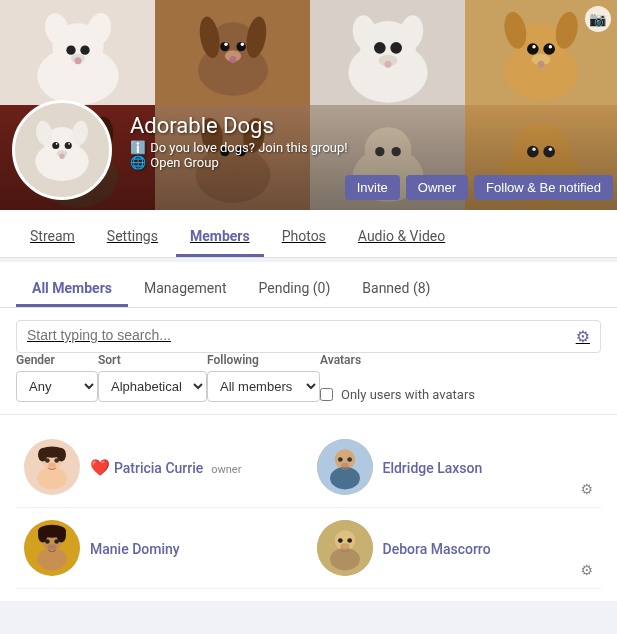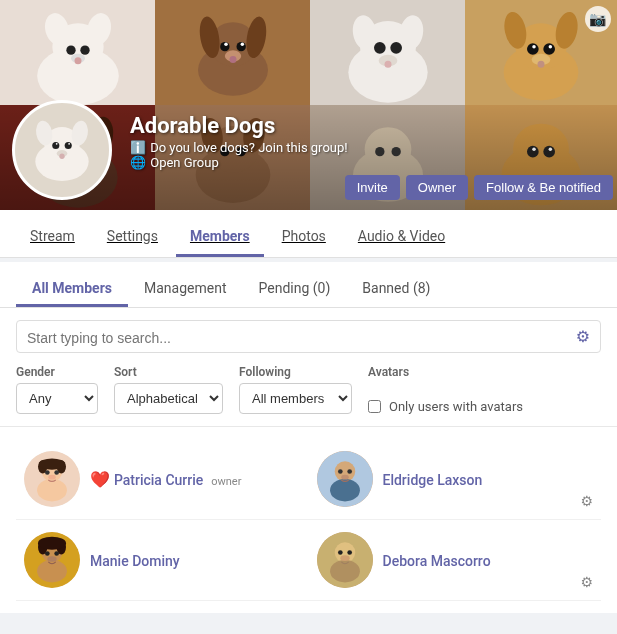--- a/index.html
+++ b/index.html
@@ -42,21 +42,21 @@
     
     .group-info-overlay {
       position: absolute;
       bottom: 0; left: 0; right: 0;
       padding: 8px 12px 40px 130px;
       background: linear-gradient(transparent, rgba(0,0,0,0.3));
     }
     .group-name {
       color: #fff;
       font-size: 22px;
-      font-weight: bold;
+      font-weight: normal;
       text-shadow: 1px 1px 3px rgba(0,0,0,0.6);
     }
     .group-desc {
       color: #fff;
       font-size: 13px;
       text-shadow: 1px 1px 2px rgba(0,0,0,0.5);
       display: flex; align-items: center; gap: 4px;
       margin-top: 2px;
     }
     .group-type {
@@ -160,44 +160,44 @@
     }
 
     
     .search-filter-area {
       background: white;
       padding: 12px 16px;
       border-bottom: 1px solid #e8e8e8;
     }
     .search-row {
       display: flex;
-      align-items: flex-end;
+      align-items: flex-start;
       border: 1px solid #ddd;
       border-radius: 4px;
       padding: 6px 10px;
-      margin-bottom: 12px;
       gap: 8px;
+      text-decoration: underline;
     }
     .search-input {
       border: none;
       outline: none;
       flex: 1;
       font-size: 14px;
       color: #aaa;
     }
     .search-gear {
       color: #6264a7;
       font-size: 16px;
       cursor: pointer;
     }
 
     .filter-row {
       display: flex;
       align-items: flex-start;
-      gap: 16px;
+      gap: 0;
       flex-wrap: wrap;
     }
     .filter-group {
       display: flex;
       flex-direction: column;
       gap: 4px;
     }
     .filter-label {
       font-size: 12px;
       color: #666;

